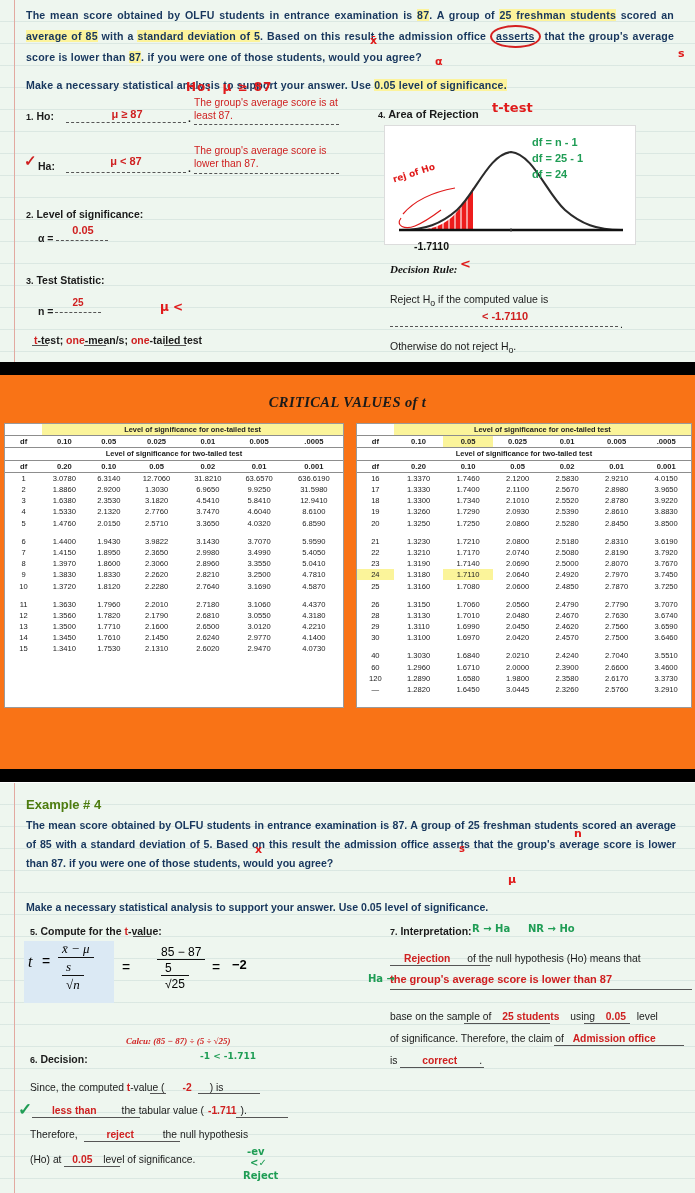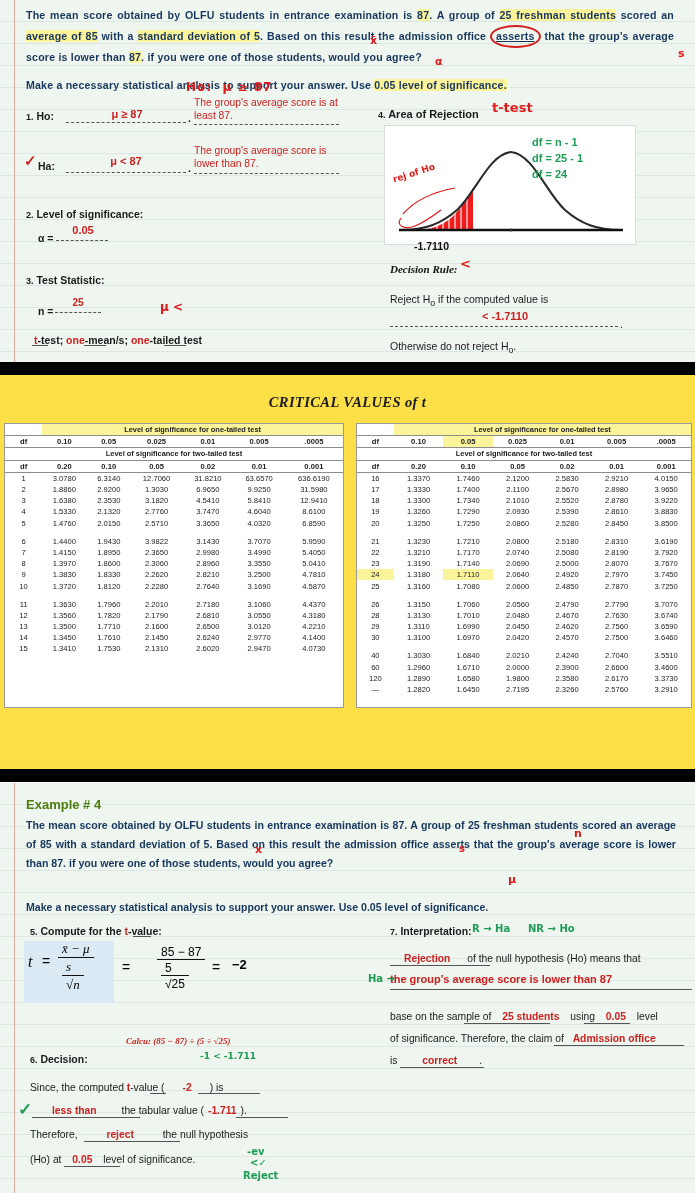--- a/index.html
+++ b/index.html
@@ -60,21 +60,21 @@
               font-family: "Liberation Sans", sans-serif; }
 
   .curvebox {
     position: absolute; background: #ffffff; border: 1px solid #dcdcdc;
   }
   .df-lines { position: absolute; color: #1f9d55; font-weight: bold; font-size: 11px;
               line-height: 16px; }
   .curvelabel { position: absolute; font-weight: bold; font-size: 10.5px; color: #111; }
 
   
-  #slide2 { top: 375px; height: 400px; background: #fde047; }
+  #slide2 { top: 375px; height: 400px; background: #f97316; }
   #slide2::before { content: none; }
   .tbl-title {
     position: absolute; left: 0; top: 19px; width: 695px; text-align: center;
     font-family: "Liberation Serif", serif; font-style: italic; font-weight: bold;
     font-size: 14.5px; color: #1a1a1a; letter-spacing: .4px;
   }
   .tpanel { position: absolute; top: 48px; border: 1px solid #9a9a9a; background:#fff; }
   .tpanel.left { left: 4px; width: 340px; height: 285px; }
   .tpanel.right { left: 356px; width: 336px; height: 285px; }
   table.t { width: 100%; border-collapse: collapse;
@@ -594,21 +594,21 @@
             <td>1.6580</td>
             <td>1.9800</td>
             <td>2.3580</td>
             <td>2.6170</td>
             <td>3.3730</td>
           </tr>
           <tr>
             <td class="dfc">—</td>
             <td>1.2820</td>
             <td>1.6450</td>
-            <td>2.7195</td>
+            <td>3.0445</td>
             <td>2.3260</td>
             <td>2.5760</td>
             <td>3.2910</td>
           </tr>
         </tbody>
     </table>
   </div>
 </div>
 
 <div class="band" style="top:769px;"></div>

